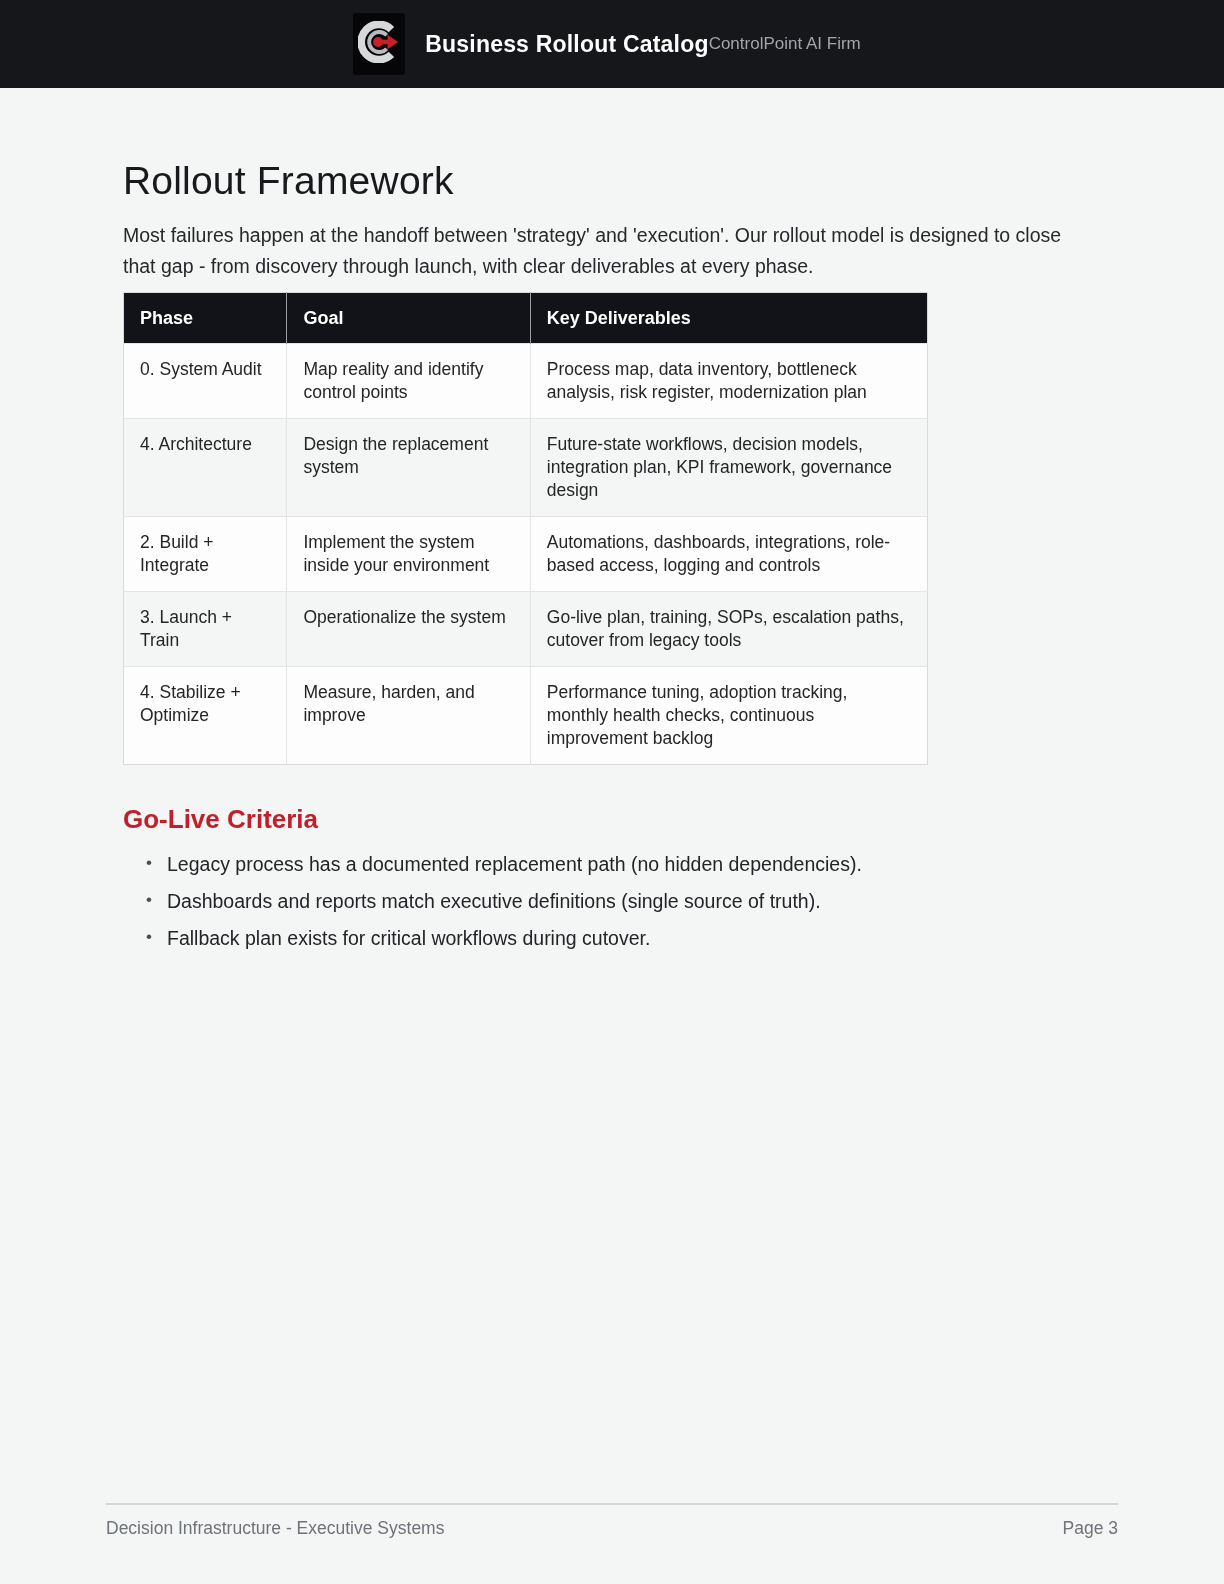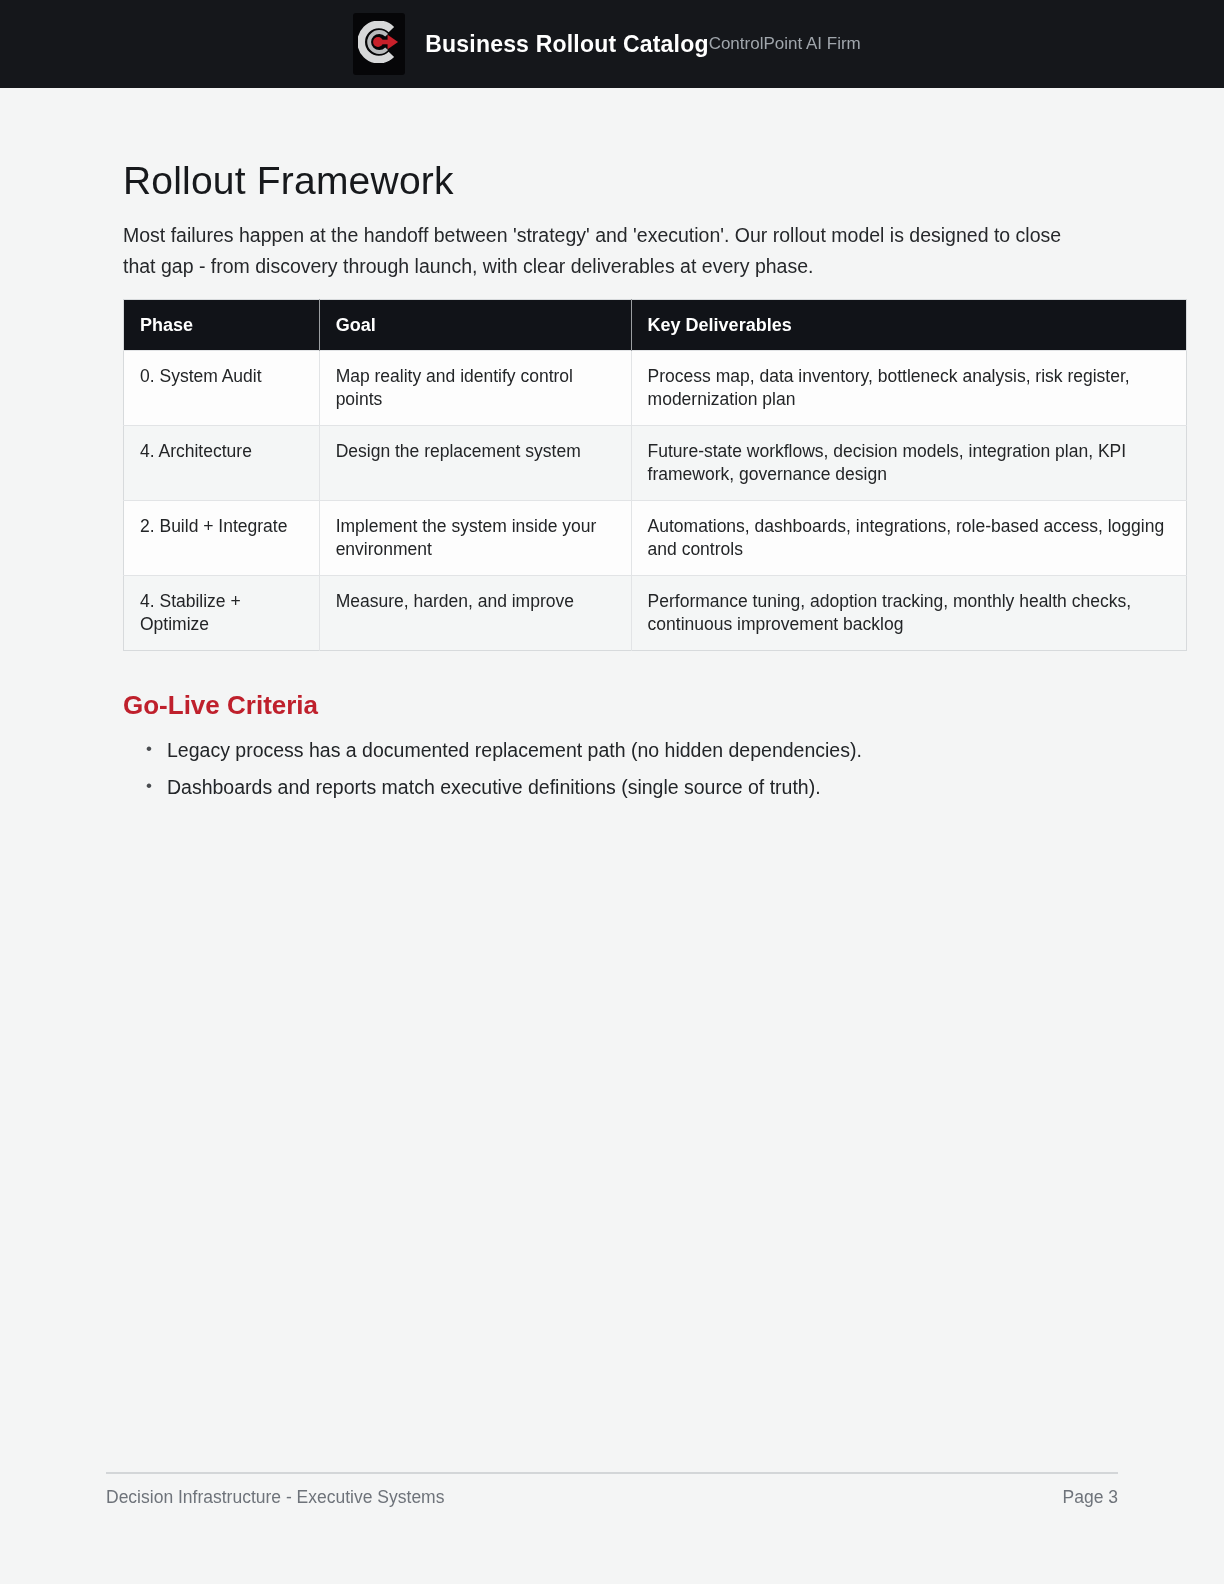--- a/index.html
+++ b/index.html
@@ -55,22 +55,22 @@
   }
   .intro{
     margin:16px 0 0 0;
     font-size:19.5px;line-height:31px;
     color:#26282b;
     max-width:962px;
   }
 
   
   table.rollout{
-    margin-top:17px;
-    width:1064px;
+    margin-top:10px;
+    width:805px;
     border-collapse:collapse;
     background:#fdfdfd;
     border:1px solid var(--border);
   }
   table.rollout th{
     background:var(--table-header-bg);
     color:#ffffff;
     font-size:18px;font-weight:bold;
     text-align:left;
     padding:13px 16px;
@@ -115,21 +115,21 @@
     content:"\2022";
     position:absolute;
     left:-21px;top:-1px;
     color:#494c50;
     font-size:17px;
   }
 
   
   .footer{
     position:absolute;
-    left:106px;right:106px;top:1472px;
+    left:106px;right:106px;top:1503px;
     border-top:2px solid #d3d6d8;
     padding-top:13px;
     display:flex;justify-content:space-between;
     font-size:17.5px;color:var(--muted);
   }
 </style>
 </head>
 <body>
 
 <div class="topbar">
@@ -177,30 +177,36 @@
           <td>4. Architecture</td>
           <td>Design the replacement system</td>
           <td>Future-state workflows, decision models, integration plan, KPI framework, governance design</td>
         </tr>
         <tr>
           <td>2. Build + Integrate</td>
           <td>Implement the system inside your environment</td>
           <td>Automations, dashboards, integrations, role-based access, logging and controls</td>
         </tr>
         <tr>
+          <td>3. Launch + Train</td>
+          <td>Operationalize the system</td>
+          <td>Go-live plan, training, SOPs, escalation paths, cutover from legacy tools</td>
+        </tr>
+        <tr>
           <td>4. Stabilize + Optimize</td>
           <td>Measure, harden, and improve</td>
           <td>Performance tuning, adoption tracking, monthly health checks, continuous improvement backlog</td>
         </tr>
       </tbody>
   </table>
 
   <h2 class="golive-heading">Go-Live Criteria</h2>
   <ul class="golive" id="golive-list">
       <li>Legacy process has a documented replacement path (no hidden dependencies).</li>
       <li>Dashboards and reports match executive definitions (single source of truth).</li>
+      <li>Fallback plan exists for critical workflows during cutover.</li>
     </ul>
 </div>
 
 <div class="footer">
   <span>Decision Infrastructure - Executive Systems</span>
   <span>Page 3</span>
 </div>
 
 </body></html>

